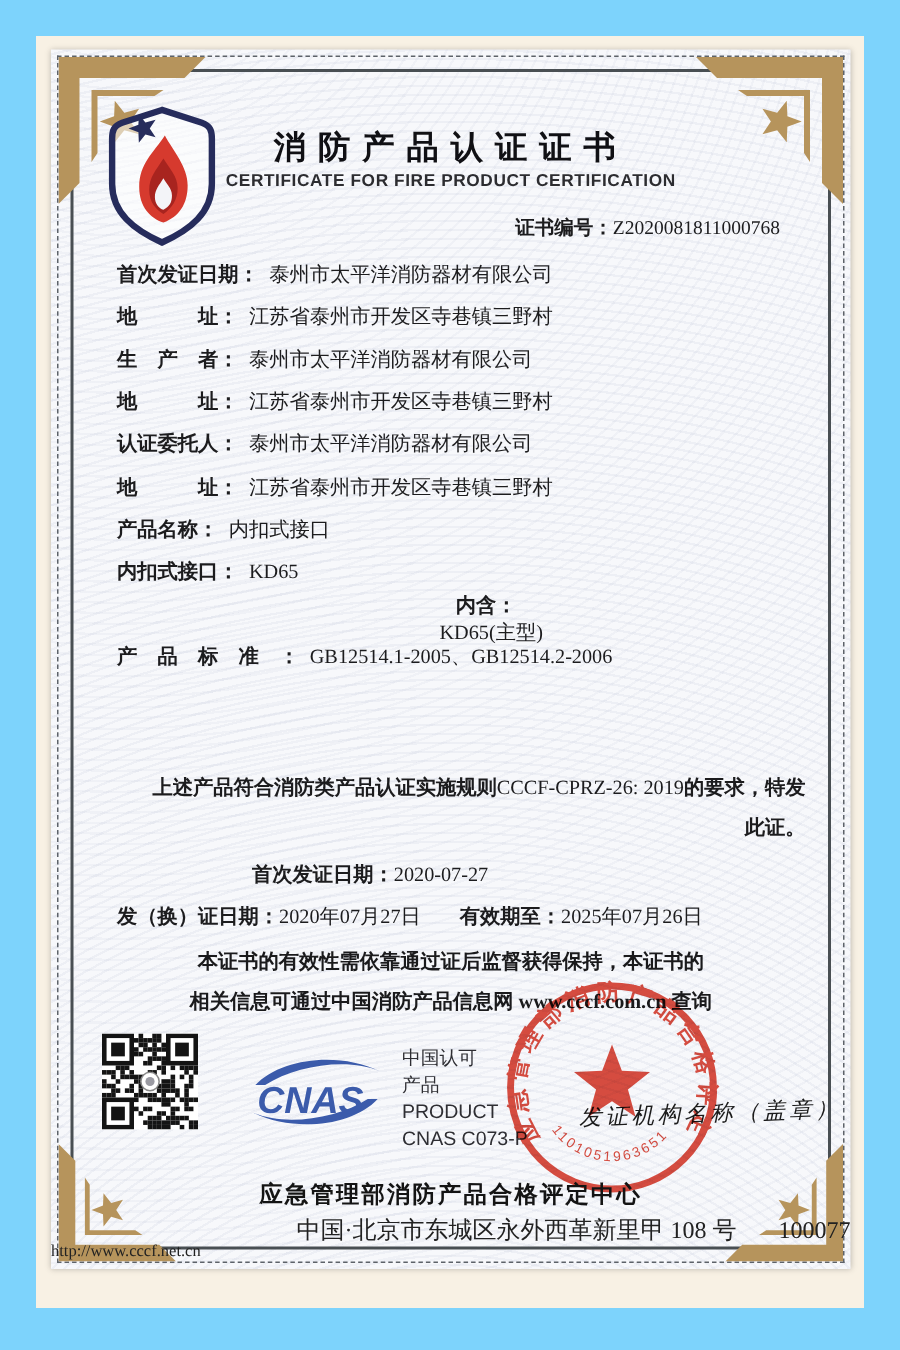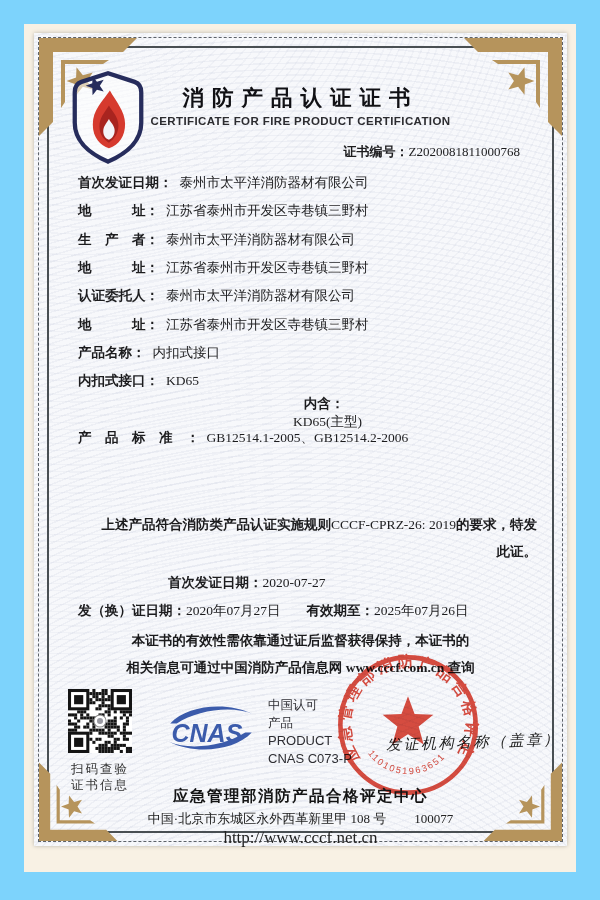--- a/index.html
+++ b/index.html
@@ -39,23 +39,23 @@
   .qr-block{position:absolute;left:30px;top:656px;width:72px;text-align:center;}
   .qr-caption{font-size:12.5px;line-height:15.5px;letter-spacing:2px;color:#333;margin-top:5px;}
   .cnas-logo{position:absolute;left:127px;top:662px;}
   .cnas-text{position:absolute;left:234px;top:664px;font-size:12.5px;line-height:17.5px;color:#2e2e33;}
   .cnas-text .en{font-family:"Liberation Sans","DejaVu Sans",sans-serif;font-size:13px;}
   .seal-caption{position:absolute;left:352px;top:700px;font-size:15px;font-style:italic;
           letter-spacing:2.5px;color:#1b1b1b;transform:rotate(-2deg);white-space:nowrap;}
   .seal{position:absolute;left:292px;top:610px;opacity:.9;mix-blend-mode:multiply;}
   .footer-org{position:absolute;top:753px;left:0;right:0;text-align:center;font-weight:bold;
           font-size:15.5px;letter-spacing:1.5px;color:#141414;}
-  .footer-addr{position:absolute;top:777px;left:0;right:0;text-align:center;font-size:13px;color:#222;}
+  .footer-addr{position:absolute;top:777px;left:0;right:0;text-align:right;font-size:16px;color:#222;}
   .footer-addr .post{margin-left:28px;}
-  .footer-web{position:absolute;top:795px;left:0;right:0;text-align:center;font-size:17px;color:#222;}
+  .footer-web{position:absolute;top:795px;left:0;right:0;font-size:11px;color:#222;}
   .gold{fill:#b6945c;}
 </style>
 </head>
 <body>
 
 <svg width="0" height="0" style="position:absolute">
   <defs>
     <path id="starp" d="M0,-10 L2.47,-3.4 L9.51,-3.09 L3.99,1.3 L5.88,8.09 L0,4.2 L-5.88,8.09 L-3.99,1.3 L-9.51,-3.09 L-2.47,-3.4 Z"></path>
     <g id="corner-deco">
       <path class="gold" fill="#b6945c" d="M2,0 L100,0 L100,98 L86,84 L86,14 L16,14 Z"></path>
@@ -319,24 +319,20 @@
           <rect x="6" y="6" width="9" height="9" fill="#141414"></rect>
           <rect x="42" y="0" width="21" height="21" fill="#141414"></rect>
           <rect x="45" y="3" width="15" height="15" fill="#ffffff"></rect>
           <rect x="48" y="6" width="9" height="9" fill="#141414"></rect>
           <rect x="0" y="42" width="21" height="21" fill="#141414"></rect>
           <rect x="3" y="45" width="15" height="15" fill="#ffffff"></rect>
           <rect x="6" y="48" width="9" height="9" fill="#141414"></rect>
           <circle cx="31.5" cy="31.5" r="6" fill="#fff" stroke="#888"></circle>
           <circle cx="31.5" cy="31.5" r="3" fill="#9a9aa2"></circle>
         </svg>
-      <div class="qr-caption">
-        <div>扫码查验</div>
-        <div>证书信息</div>
-      </div>
     </div>
 
     <svg class="cnas-logo" width="100" height="66" viewBox="0 0 152 74">
       <path d="M14,30 C40,2 100,-4 140,16 C108,2 55,10 24,30 Z" fill="#3b5bab"></path>
       <path d="M138,44 C112,72 52,78 12,58 C44,72 97,64 128,44 Z" fill="#3b5bab"></path>
       <text x="16" y="58" font-size="38" font-style="italic" font-weight="bold" fill="#3b5bab" font-family="Liberation Sans, DejaVu Sans, sans-serif">CNAS</text>
     </svg>
 
     <div class="cnas-text">
       <div>中国认可</div>

